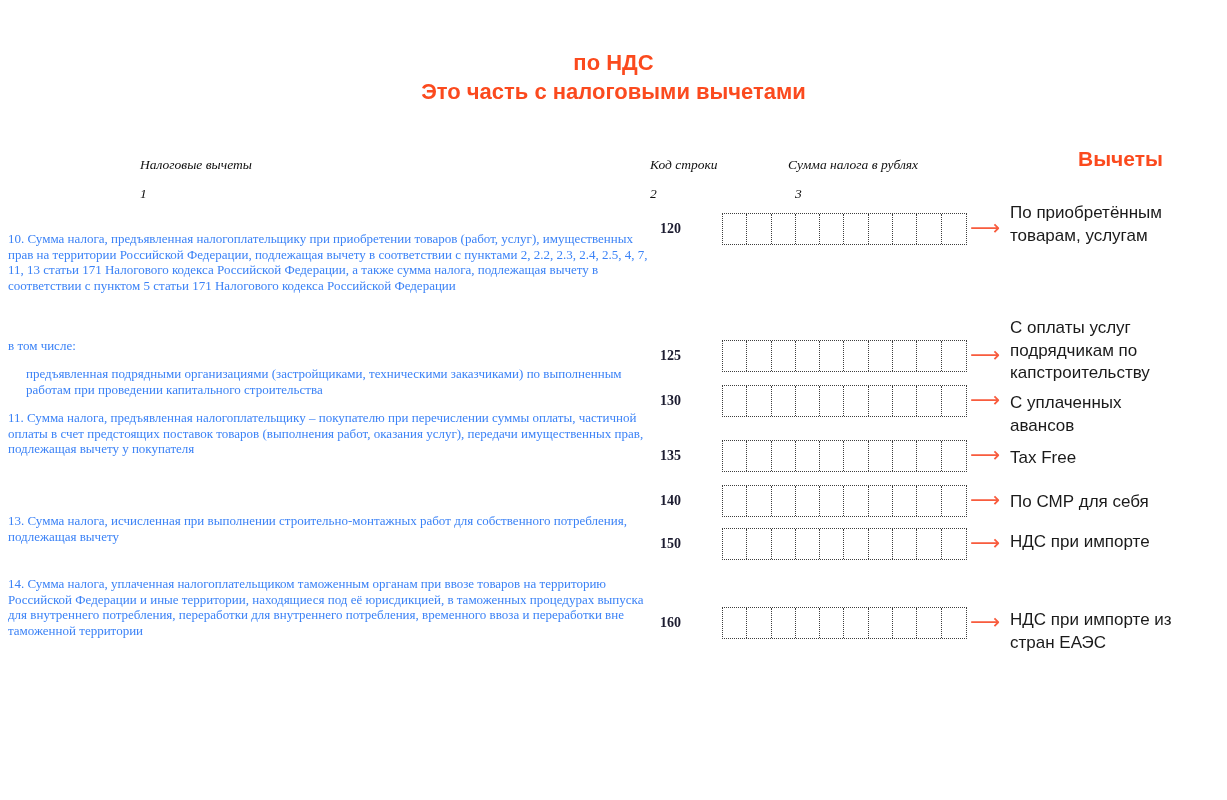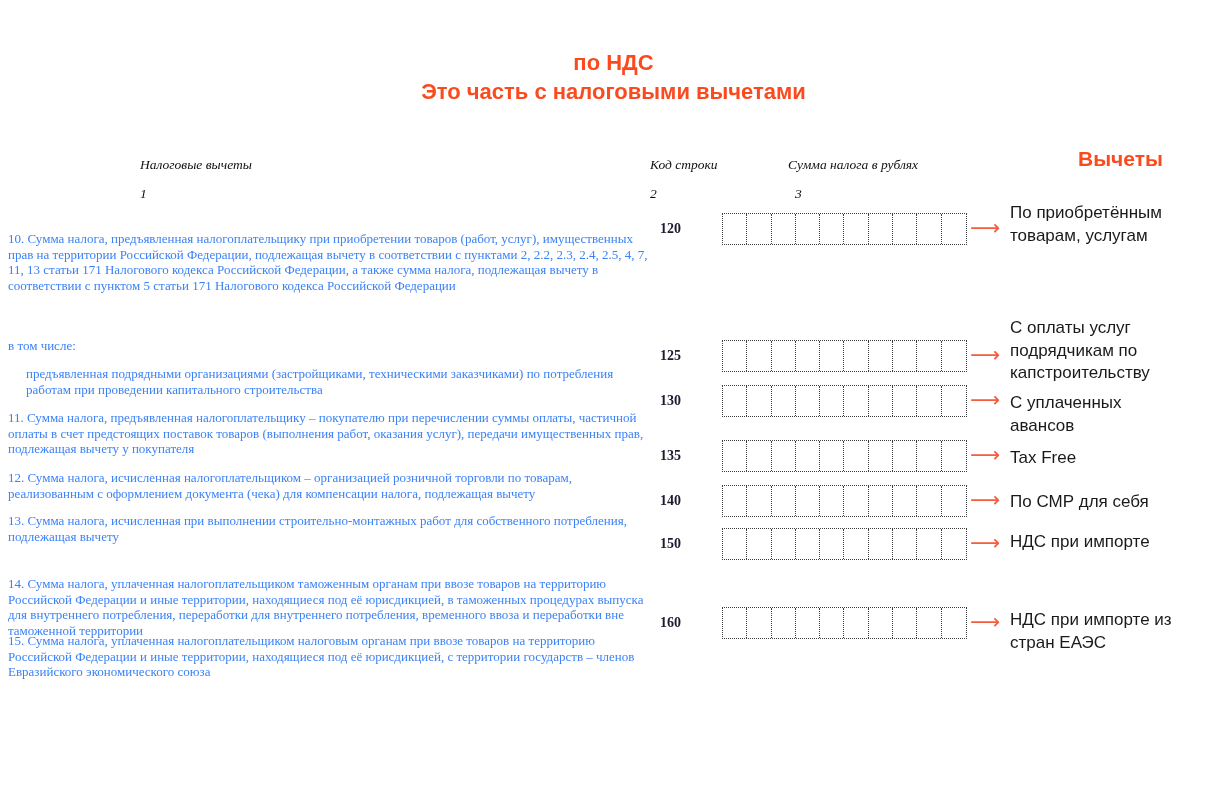--- a/index.html
+++ b/index.html
@@ -68,26 +68,24 @@
 
   <div class="col-hdr" id="hdr-deductions">Налоговые вычеты</div>
   <div class="col-hdr" id="hdr-code">Код строки</div>
   <div class="col-hdr" id="hdr-amount">Сумма налога в рублях</div>
   <div class="col-hdr" id="num1">1</div>
   <div class="col-hdr" id="num2">2</div>
   <div class="col-hdr" id="num3">3</div>
 
   <div class="form-text" id="t10">10. Сумма налога, предъявленная налогоплательщику при приобретении товаров (работ, услуг), имущественных прав на территории Российской Федерации, подлежащая вычету в соответствии с пунктами 2, 2.2, 2.3, 2.4, 2.5, 4, 7, 11, 13 статьи 171 Налогового кодекса Российской Федерации, а также сумма налога, подлежащая вычету в соответствии с пунктом 5 статьи 171 Налогового кодекса Российской Федерации</div>
   <div class="form-text" id="tnote">в том числе:</div>
-  <div class="form-text" id="tsub">предъявленная подрядными организациями (застройщиками, техническими заказчиками) по потребления работам при проведении капитального строительства</div>
+  <div class="form-text" id="tsub">предъявленная подрядными организациями (застройщиками, техническими заказчиками) по выполненным работам при проведении капитального строительства</div>
   <div class="form-text" id="t11">11. Сумма налога, предъявленная налогоплательщику – покупателю при перечислении суммы оплаты, частичной оплаты в счет предстоящих поставок товаров (выполнения работ, оказания услуг), передачи имущественных прав, подлежащая вычету у покупателя</div>
-  <div class="form-text" id="t12">12. Сумма налога, исчисленная налогоплательщиком – организацией розничной торговли по товарам, реализованным с оформлением документа (чека) для компенсации налога, подлежащая вычету</div>
   <div class="form-text" id="t13">13. Сумма налога, исчисленная при выполнении строительно-монтажных работ для собственного потребления, подлежащая вычету</div>
   <div class="form-text" id="t14">14. Сумма налога, уплаченная налогоплательщиком таможенным органам при ввозе товаров на территорию Российской Федерации и иные территории, находящиеся под её юрисдикцией, в таможенных процедурах выпуска для внутреннего потребления, переработки для внутреннего потребления, временного ввоза и переработки вне таможенной территории</div>
-  <div class="form-text" id="t15">15. Сумма налога, уплаченная налогоплательщиком налоговым органам при ввозе товаров на территорию Российской Федерации и иные территории, находящиеся под её юрисдикцией, с территории государств – членов Евразийского экономического союза</div>
 
   <div class="code-row" id="b120">
     <div class="code">120</div>
     <div class="boxes">
         <div class="cell"></div>
         <div class="cell"></div>
         <div class="cell"></div>
         <div class="cell"></div>
         <div class="cell"></div>
         <div class="cell"></div>

